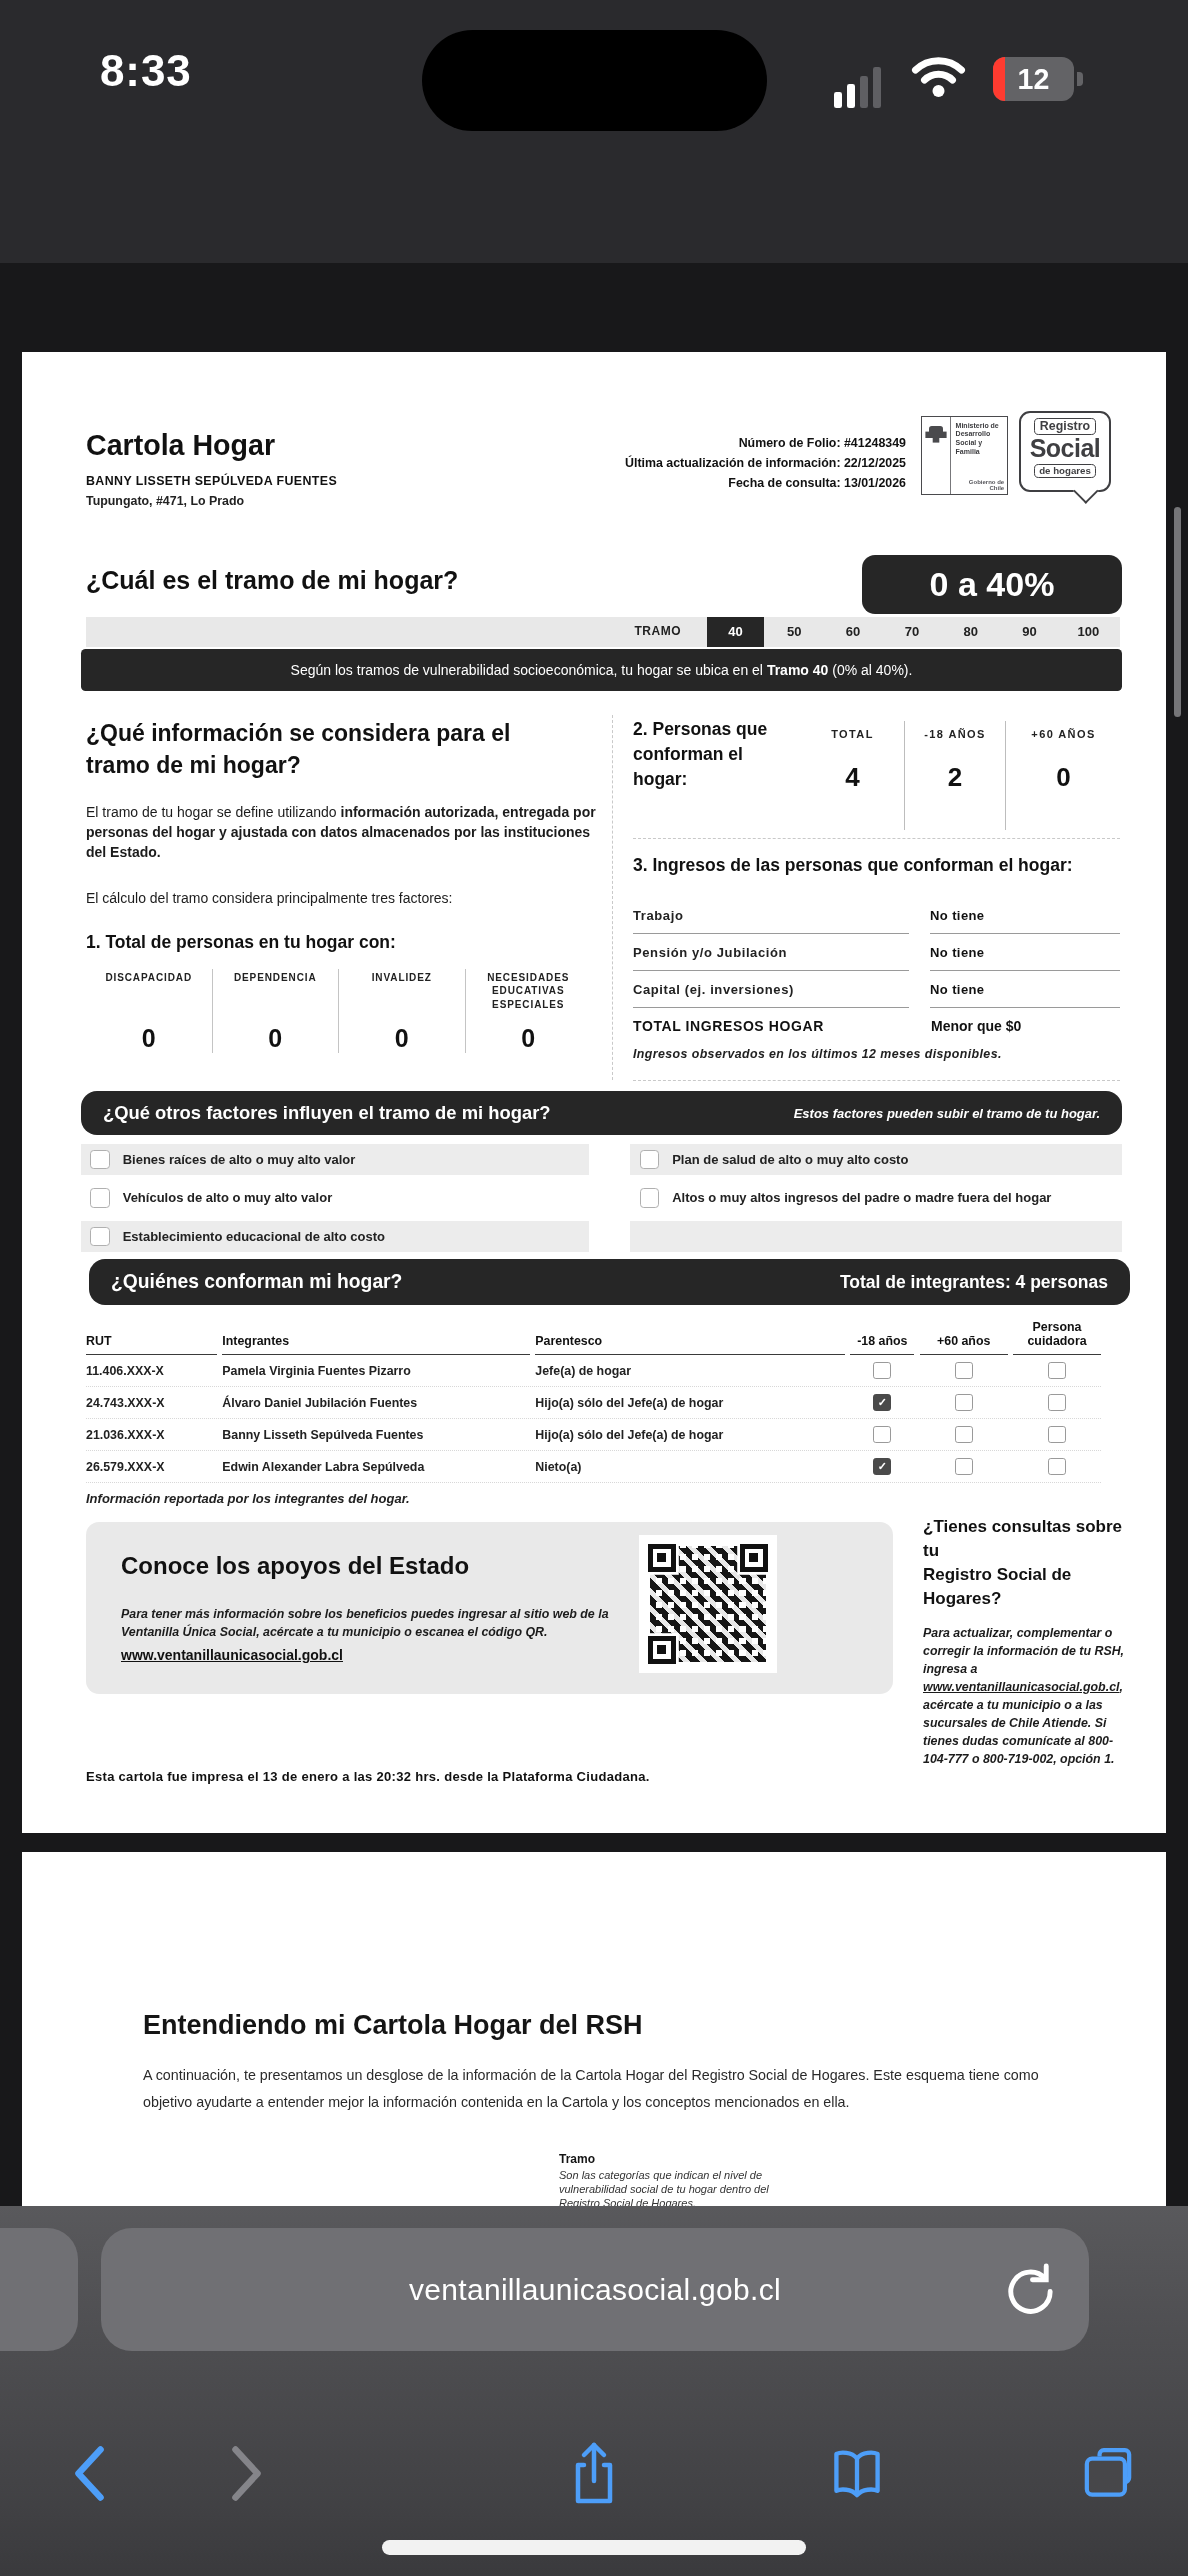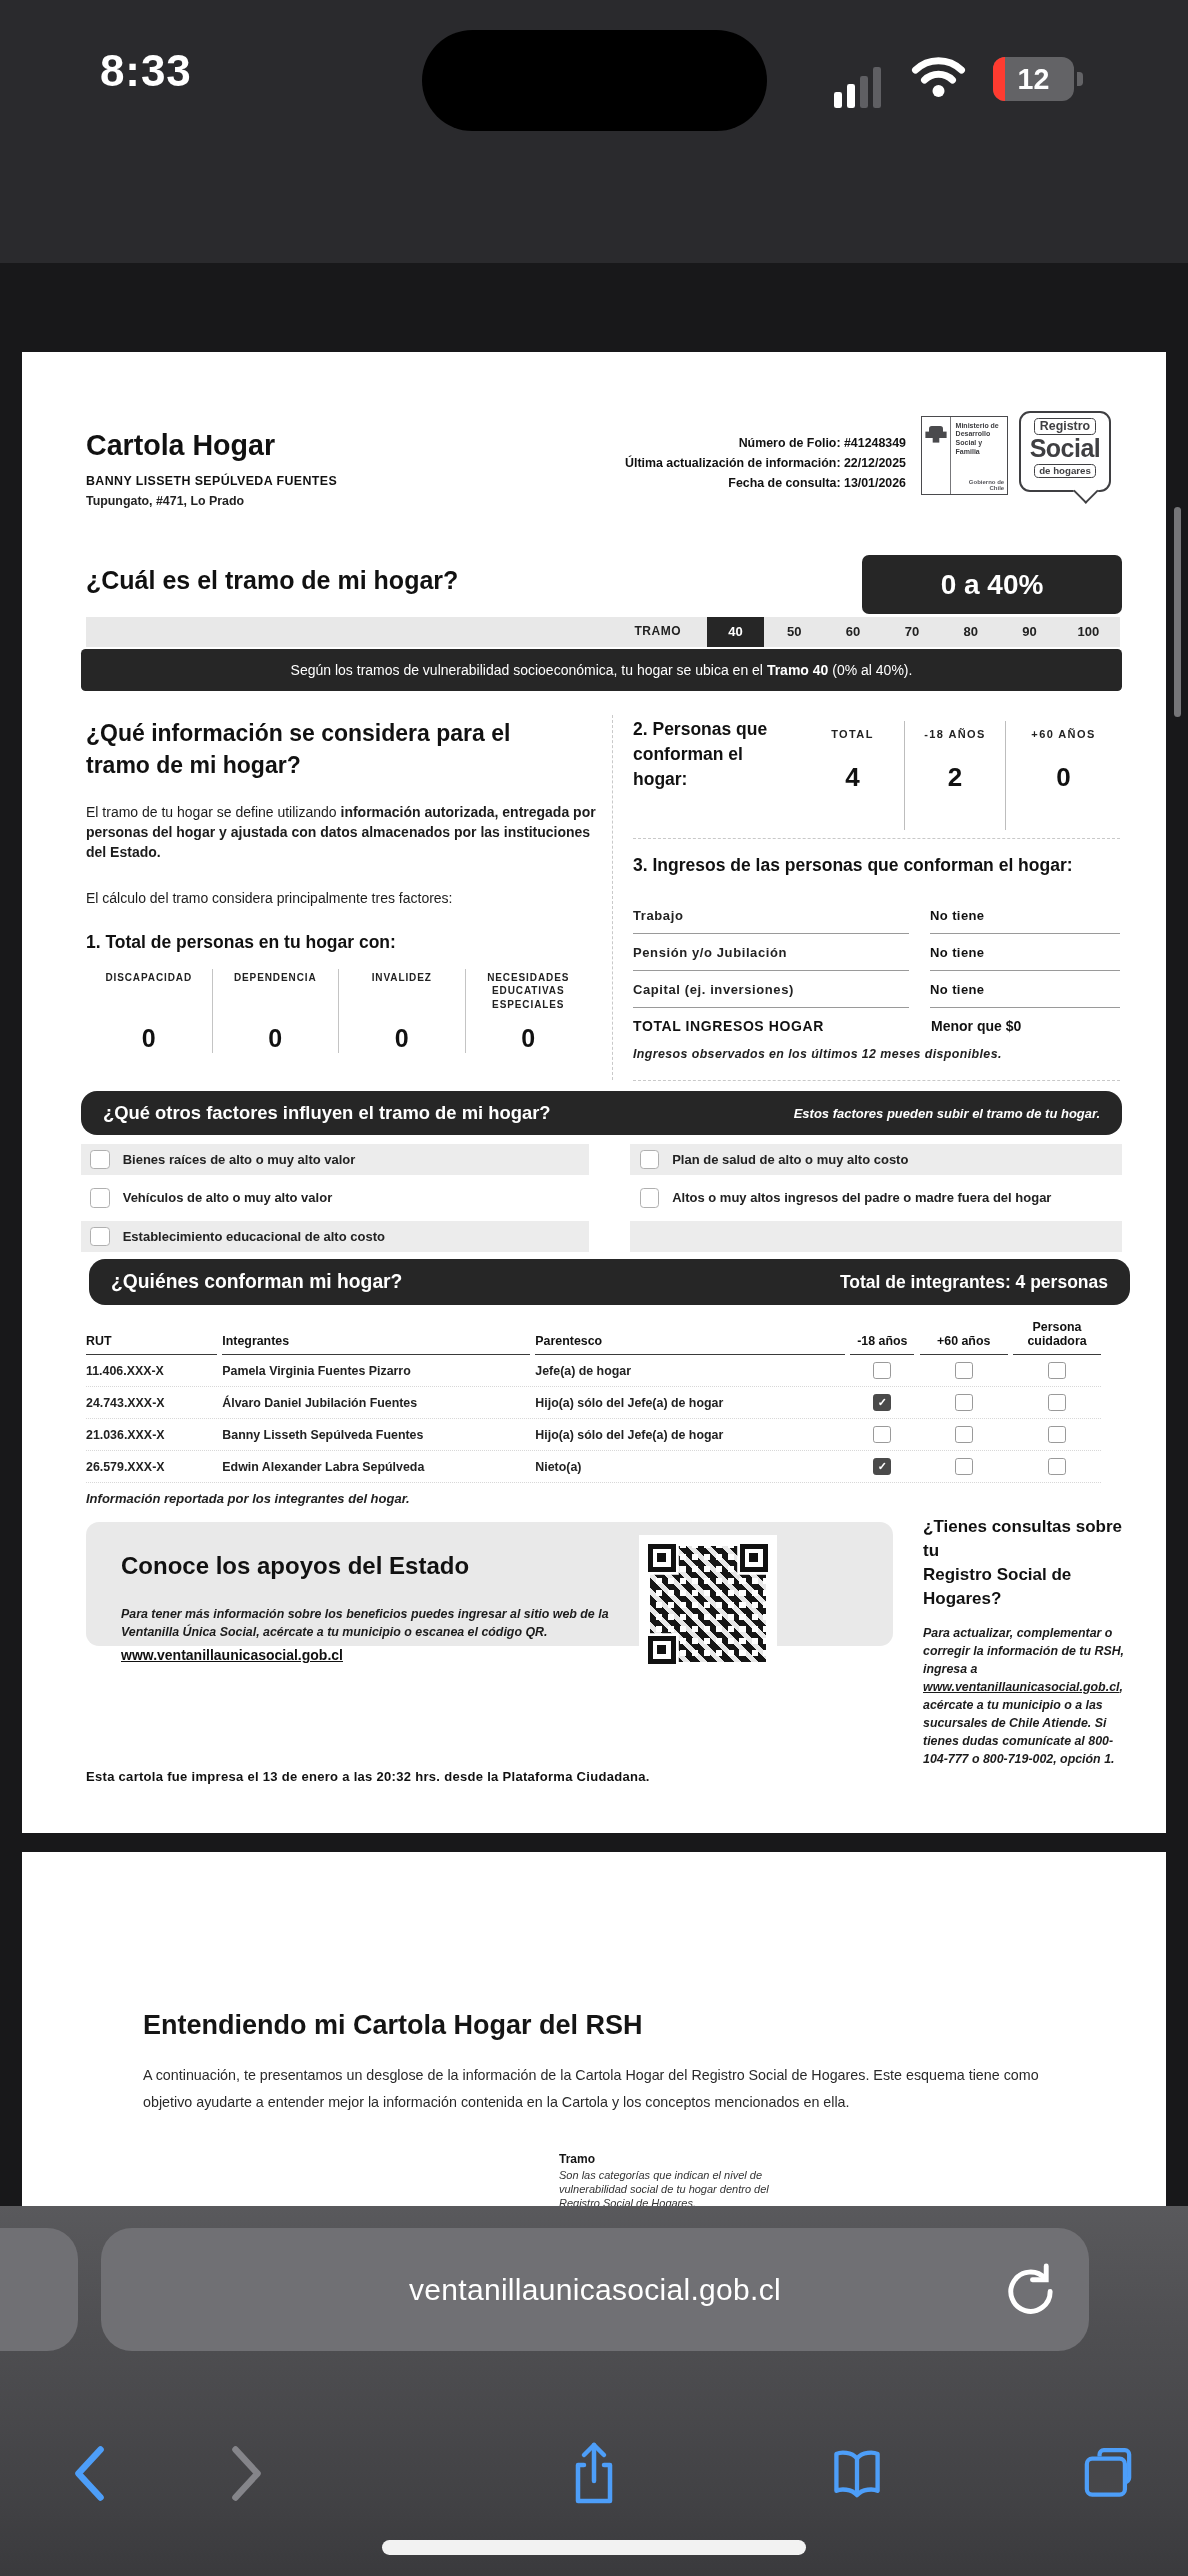--- a/index.html
+++ b/index.html
@@ -46,22 +46,22 @@
   .min-foot{margin-top:auto;font-size:6px;font-weight:bold;color:#55555a;text-align:right;}
   
   .rsh-logo{position:absolute;left:997px;top:59px;width:88px;height:77px;border:2.8px solid #3f3f42;border-radius:11px;background:#fff;text-align:center;}
   .rsh-top{display:inline-block;margin-top:4.6px;font-size:12.4px;font-weight:bold;color:#3f3f42;border:1.8px solid #3f3f42;border-radius:4.6px;padding:0 4.6px;line-height:15.7px;}
   .rsh-mid{font-size:25px;font-weight:800;color:#3f3f42;line-height:26px;letter-spacing:-0.5px;}
   .rsh-bot{display:inline-block;font-size:9.7px;font-weight:bold;color:#3f3f42;border:1.8px solid #3f3f42;border-radius:4.6px;padding:0 3.7px;line-height:12px;}
   .rsh-tail{position:absolute;bottom:-10px;right:14.7px;width:15.7px;height:15.7px;background:#fff;border-right:2.8px solid #3f3f42;border-bottom:2.8px solid #3f3f42;transform:rotate(45deg);}
 
   
   .tramo-q{position:absolute;left:64px;top:214px;font-size:25px;font-weight:bold;color:#111;}
-  .tramo-val{position:absolute;left:840px;top:203px;width:260px;height:59px;background:#262626;border-radius:7px;color:#fff;
-    font-size:28px;font-weight:bold;text-align:center;line-height:59px;}
+  .tramo-val{position:absolute;left:840px;top:203px;width:260px;height:59px;background:#262626;border-radius:13px;color:#fff;
+    font-size:34px;font-weight:bold;text-align:center;line-height:59px;}
   .tramo-bar{position:absolute;left:64px;top:265px;width:1034px;height:29.5px;background:#e8e8e8;}
   .tramo-label{position:absolute;left:461px;top:0;width:134px;height:29.5px;line-height:29.5px;text-align:right;font-size:12px;font-weight:bold;letter-spacing:0.5px;color:#222;}
   .tramo-cells{position:absolute;left:621px;top:0;display:flex;gap:1.8px;}
   .tcell{width:57px;height:29.5px;line-height:29.5px;text-align:center;font-size:13px;font-weight:bold;background:#e8e8e8;color:#222;}
   .tcell.selected{background:#262626;color:#fff;}
   .tramo-note{position:absolute;left:59px;top:297px;width:1041px;height:42px;background:#262626;border-radius:4.6px;color:#fff;
     font-size:14px;line-height:42px;text-align:center;}
 
   
   .col-divider{position:absolute;left:590px;top:363px;height:365px;border-left:1.8px dashed #c9c9c9;}
@@ -121,21 +121,21 @@
   .hh-row{display:flex;gap:5.5px;height:31px;align-items:center;border-bottom:1.8px dotted #d8d8d8;font-size:12.4px;font-weight:bold;color:#222;}
   .c1{width:131px;}.c2{width:308px;}.c3{width:310px;}
   .c4{width:64px;text-align:center;}.c5{width:88px;text-align:center;}.c6{width:88px;text-align:center;line-height:14px;}
   .ccheck{display:flex;justify-content:center;}
   .hh-chk{width:15.7px;height:15.7px;border:1.8px solid #9a9a9a;border-radius:2.8px;background:#fff;
     display:flex;align-items:center;justify-content:center;font-size:11px;color:#fff;margin:0;}
   .hh-chk.checked{background:#4a4a4a;border-color:#4a4a4a;}
   .hh-note{position:absolute;left:64px;top:1139px;font-size:13px;font-style:italic;font-weight:bold;color:#222;}
 
   
-  .apoyos{position:absolute;left:64px;top:1170px;width:807px;height:124px;background:#e9e9e9;border-radius:13px;}
+  .apoyos{position:absolute;left:64px;top:1170px;width:807px;height:172px;background:#e9e9e9;border-radius:13px;}
   .apoyos .h{position:absolute;left:35px;top:29.5px;font-size:24px;font-weight:bold;color:#111;}
   .apoyos .b{position:absolute;left:35px;top:83px;width:516px;font-size:12.4px;font-style:italic;font-weight:bold;line-height:18.4px;color:#1c1c1c;}
   .apoyos .lnk{position:absolute;left:35px;top:125px;font-size:14px;font-weight:bold;text-decoration:underline;color:#111;}
   .qr{position:absolute;left:553px;top:13px;width:138px;height:138px;background:#fff;}
   .qr-in{position:absolute;left:11px;top:11px;width:116px;height:116px;
     background:
       repeating-linear-gradient(45deg,rgba(255,255,255,.9) 0 4.6px,transparent 4.6px 12px),
       repeating-linear-gradient(0deg,#161616 0 5.5px,transparent 5.5px 12px),
       repeating-linear-gradient(90deg,#161616 0 5.5px,#fff 5.5px 12px);}
   .finder{position:absolute;width:28px;height:28px;border:5.5px solid #111;background:#fff;box-shadow:0 0 0 2.8px #fff;box-sizing:border-box;}

